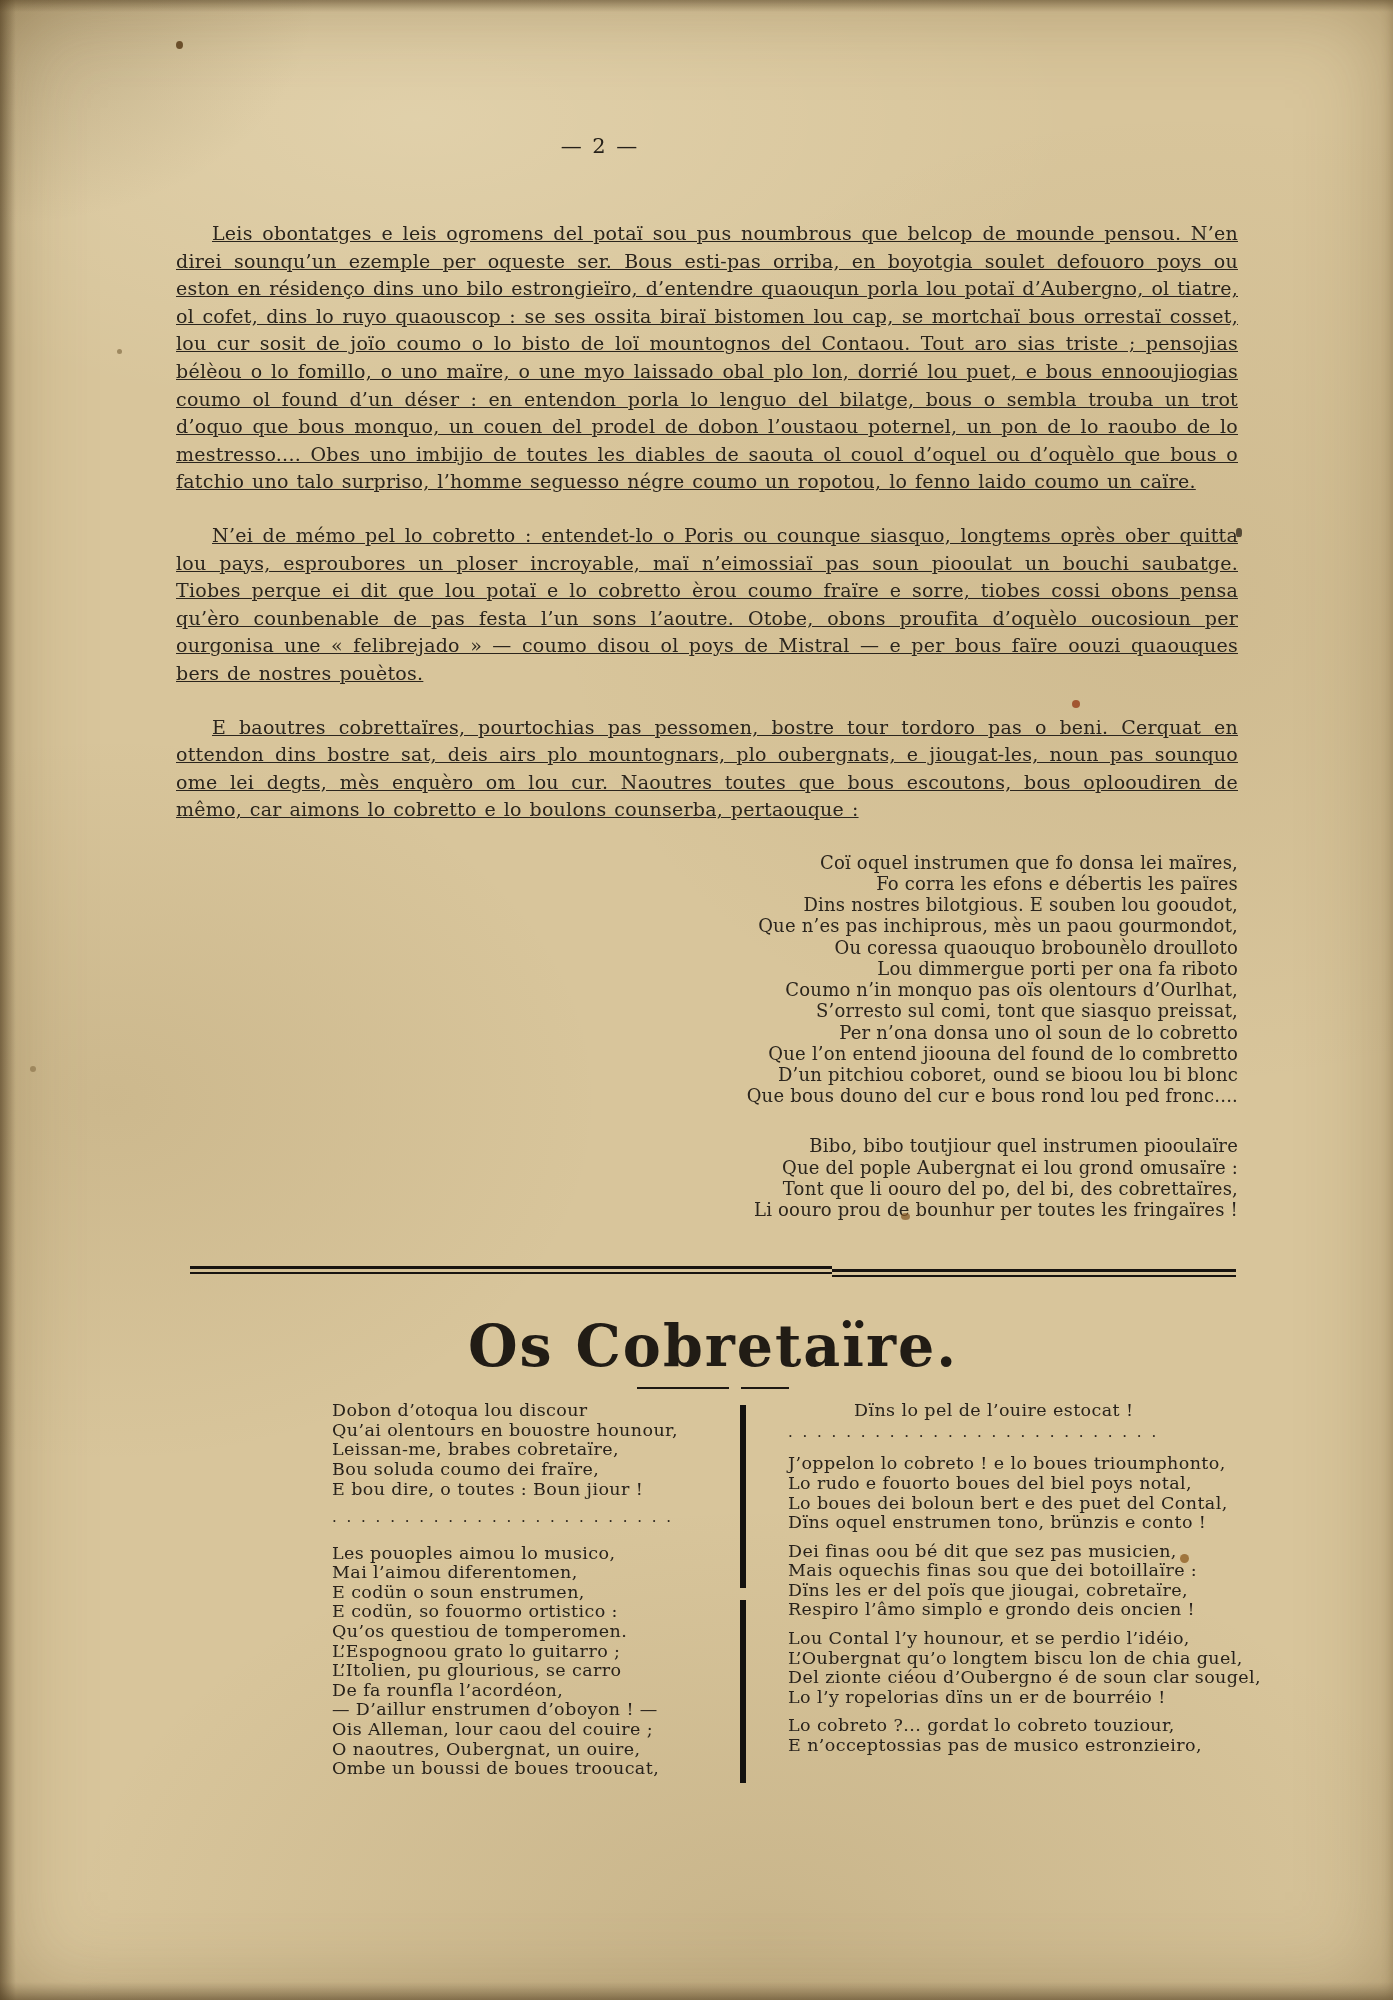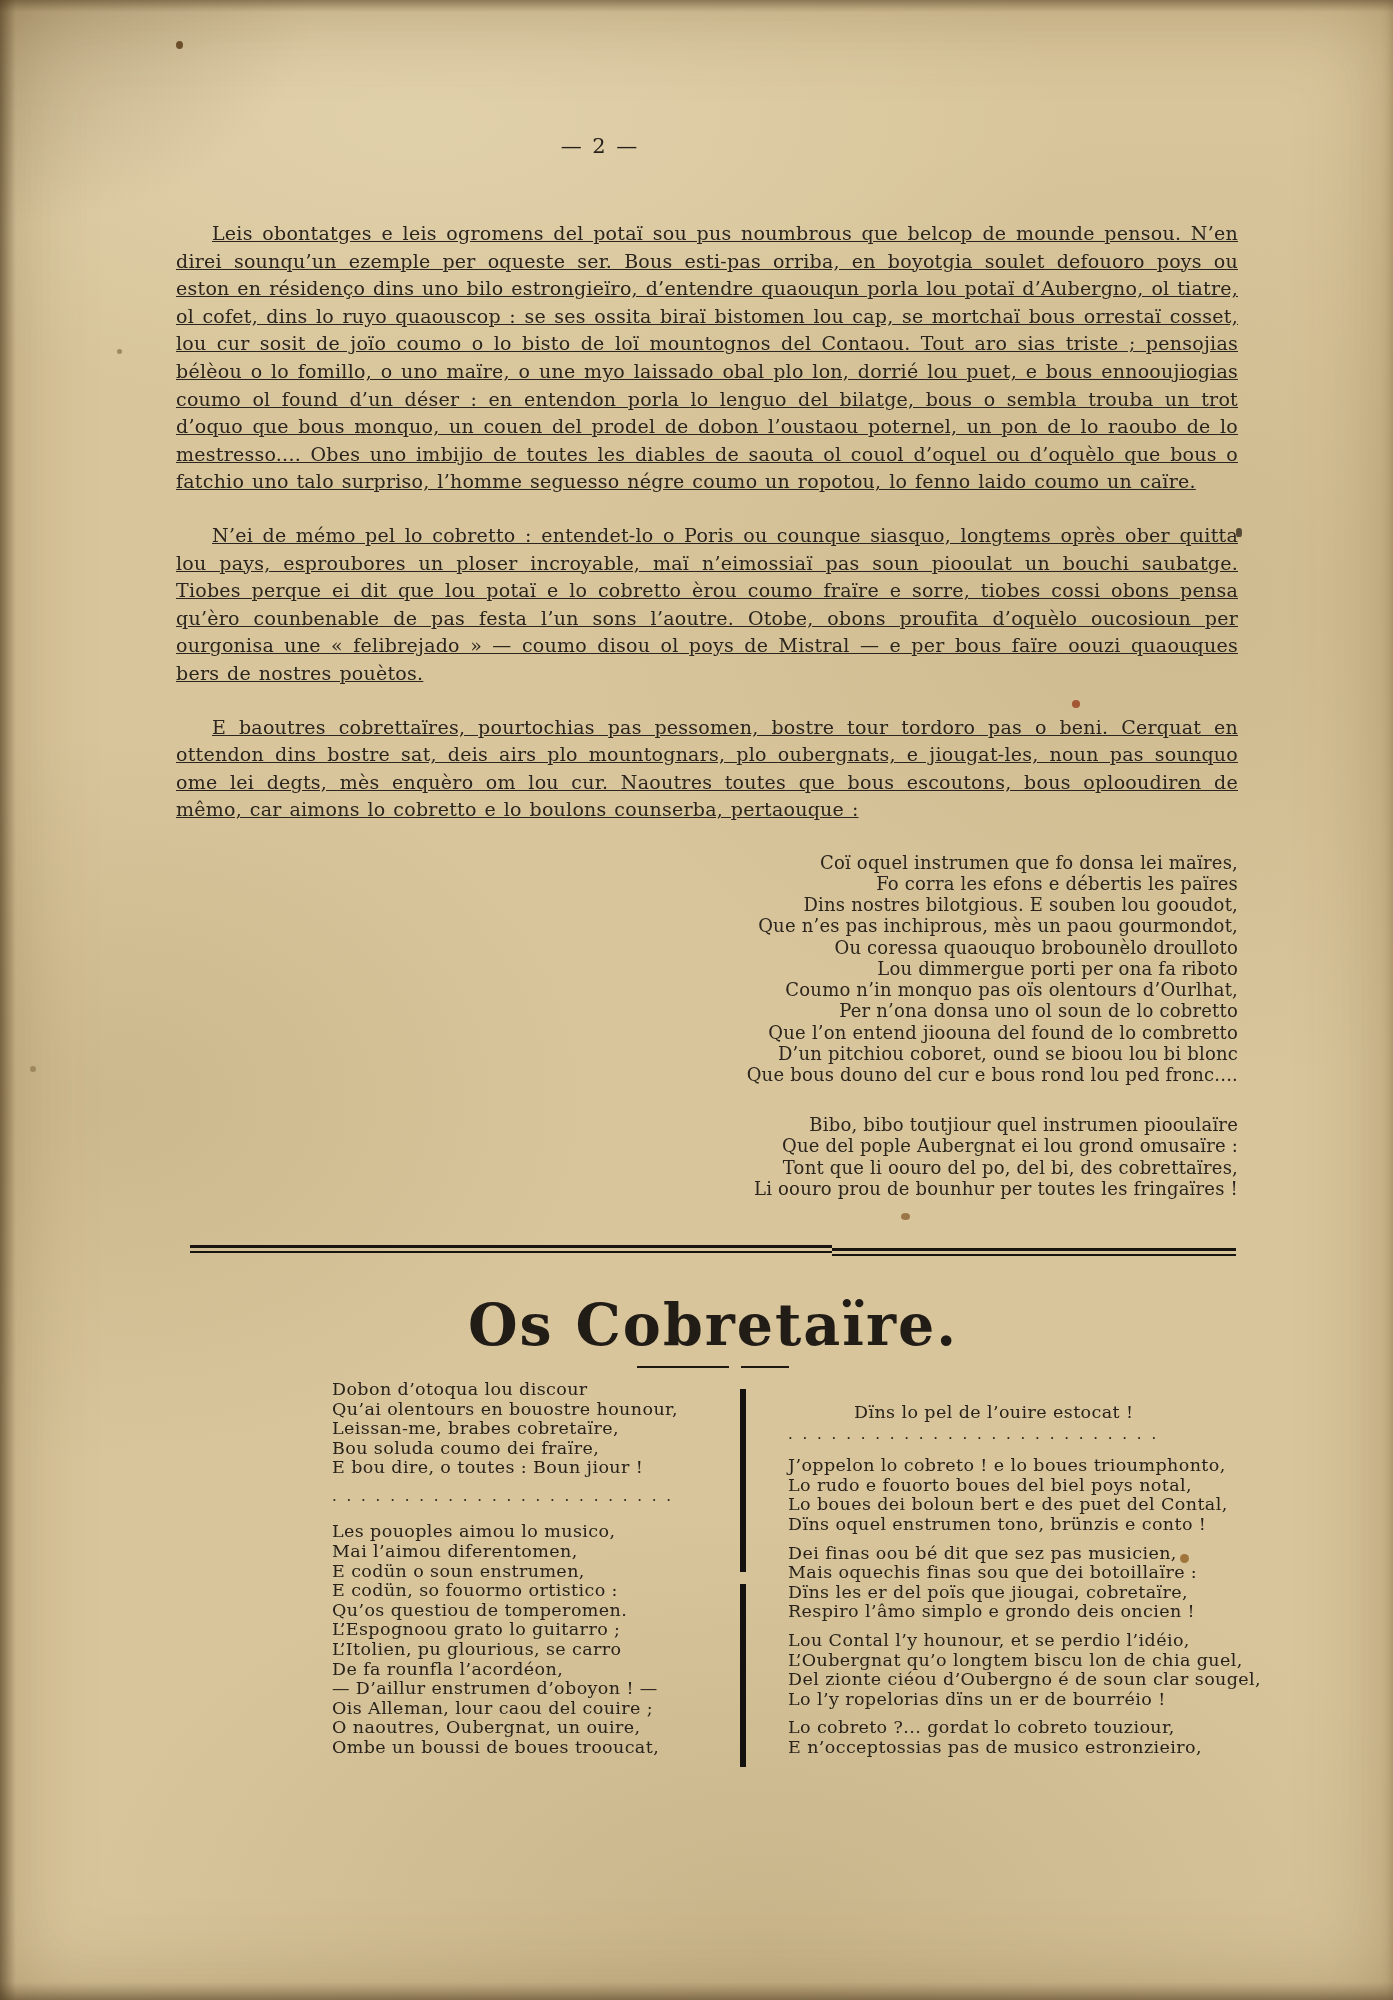--- a/index.html
+++ b/index.html
@@ -58,21 +58,21 @@
     margin:36px 0 0 14px;width:1046px;
     text-align:center;
     font-size:57px;font-weight:bold;letter-spacing:2px;
     color:#211c15;
   }
   .title-underline{margin:8px 0 0 14px;width:1046px;text-align:center;font-size:0;}
   .title-underline .seg{display:inline-block;height:2px;background:#1d1812;vertical-align:top;margin:0 6px;}
   .title-underline .seg.s1{width:92px;}
   .title-underline .seg.s2{width:48px;}
 
-  .columns{display:flex;margin:12px 0 0 156px;align-items:flex-end;}
+  .columns{display:flex;margin:12px 0 0 156px;align-items:flex-start;}
   .col{font-size:17.5px;line-height:19.6px;letter-spacing:0.4px;color:#28221b;}
   .col-left{width:392px;}
   .col-right{width:448px;margin-left:42px;}
   .col .cstanza{margin:0 0 9px 0;}
   .dots{font-size:15px;letter-spacing:2.5px;white-space:nowrap;overflow:hidden;margin:2px 0 12px 0;color:#2b251d;}
   .col-left .dots{margin-bottom:16px;}
   .opening{padding-left:66px;white-space:nowrap;margin-bottom:1px;}
 
   .col-divider{
     width:6px;flex:0 0 6px;margin-left:16px;height:378px;margin-top:4px;
@@ -100,20 +100,21 @@
 
     <div class="poem">
       <div class="stanza">
           <div class="vline">Coï oquel instrumen que fo donsa lei maïres,</div>
           <div class="vline">Fo corra les efons e débertis les païres</div>
           <div class="vline">Dins nostres bilotgious. E souben lou gooudot,</div>
           <div class="vline">Que n’es pas inchiprous, mès un paou gourmondot,</div>
           <div class="vline">Ou coressa quaouquo brobounèlo droulloto</div>
           <div class="vline">Lou dimmergue porti per ona fa riboto</div>
           <div class="vline">Coumo n’in monquo pas oïs olentours d’Ourlhat,</div>
+          <div class="vline">S’orresto sul comi, tont que siasquo preissat,</div>
           <div class="vline">Per n’ona donsa uno ol soun de lo cobretto</div>
           <div class="vline">Que l’on entend jioouna del found de lo combretto</div>
           <div class="vline">D’un pitchiou coboret, ound se bioou lou bi blonc</div>
           <div class="vline">Que bous douno del cur e bous rond lou ped fronc....</div>
         </div>
       <div class="stanza">
           <div class="vline">Bibo, bibo toutjiour quel instrumen piooulaïre</div>
           <div class="vline">Que del pople Aubergnat ei lou grond omusaïre :</div>
           <div class="vline">Tont que li oouro del po, del bi, des cobrettaïres,</div>
           <div class="vline">Li oouro prou de bounhur per toutes les fringaïres !</div>

